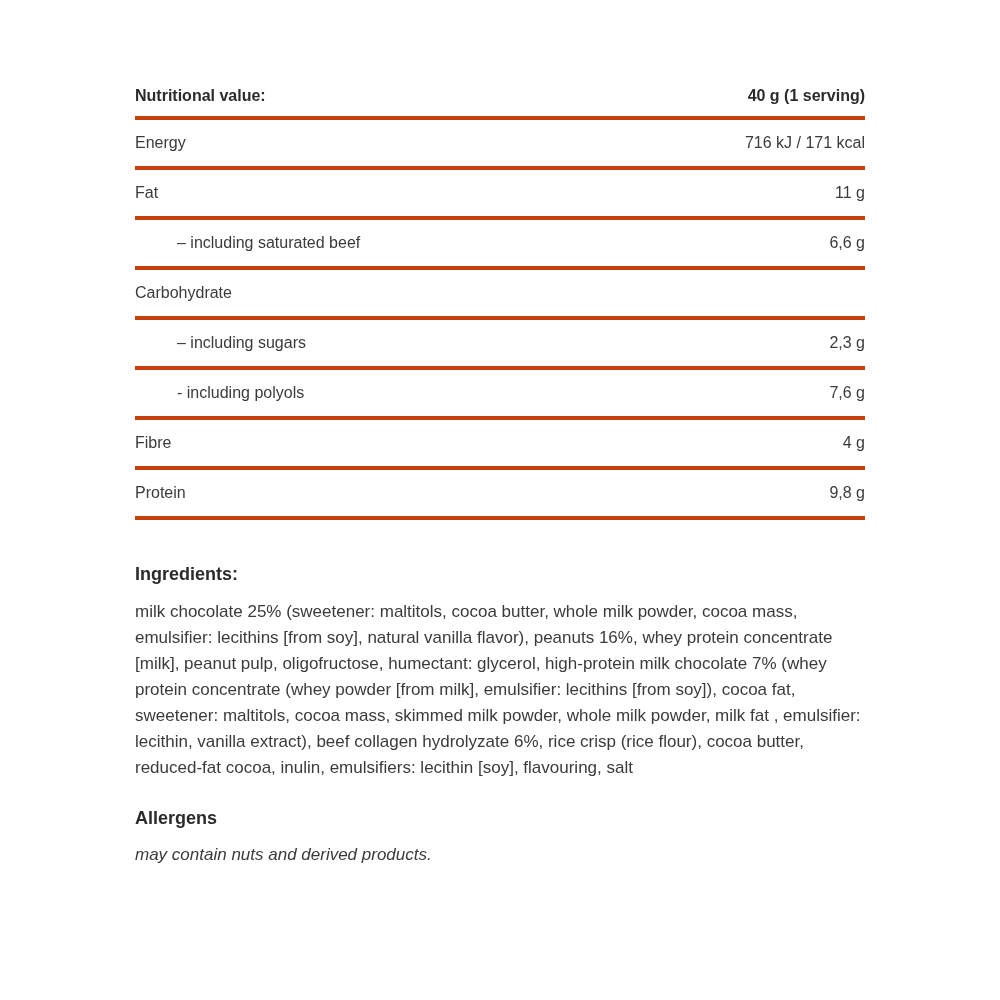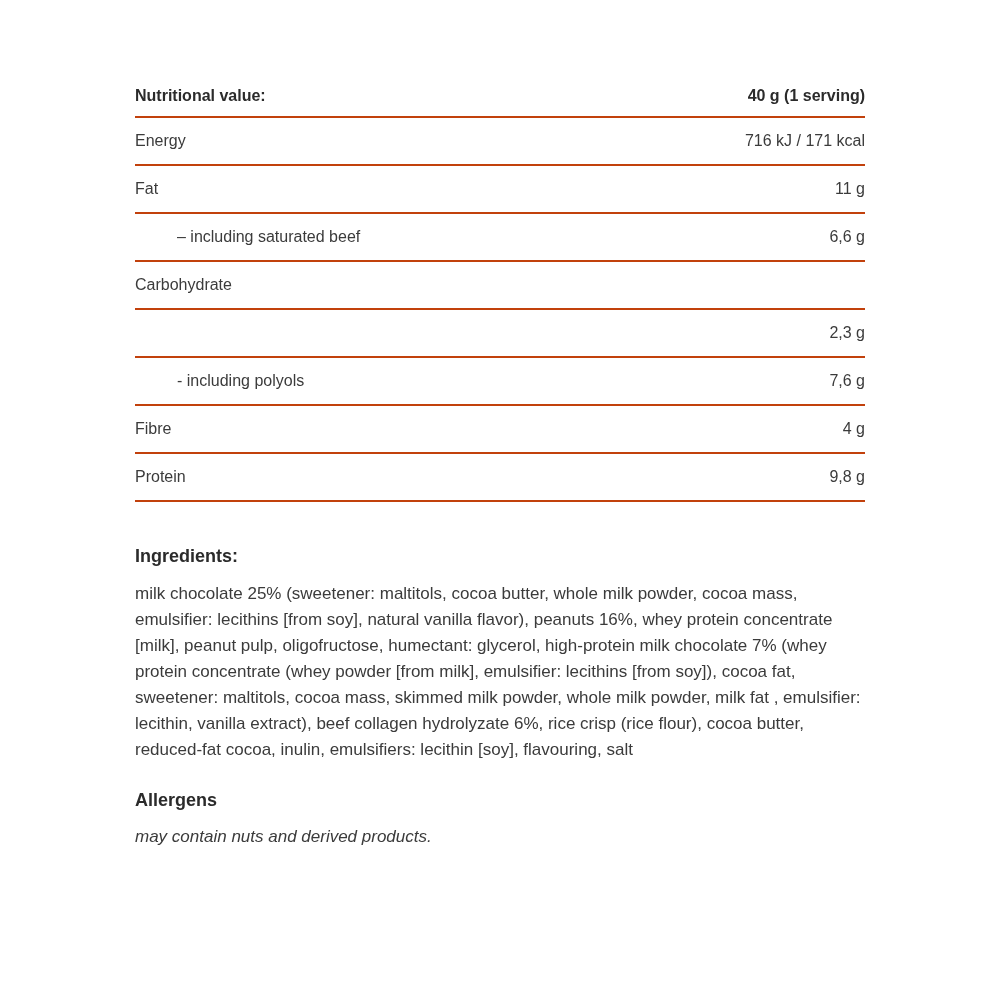--- a/index.html
+++ b/index.html
@@ -17,21 +17,21 @@
     left: 135px;
     top: 76px;
     width: 730px;
   }
   
   .ntable { width: 100%; }
   .t-row {
     display: flex;
     align-items: center;
     height: 46px;
-    border-bottom: 2px solid #c2410c;
+    border-bottom: 4px solid #c2410c;
     font-size: 16px;
     color: #3b3b3b;
   }
   .t-row.t-header {
     height: 40px;
     font-weight: bold;
     color: #2b2b2b;
     font-size: 16px;
   }
   .cell.label {
@@ -94,20 +94,21 @@
     <div class="t-row">
       <div class="cell label indent">– including saturated beef</div>
       <div class="cell value">6,6 g</div>
     </div>
 
     <div class="t-row">
       <div class="cell label">Carbohydrate</div>
     </div>
 
     <div class="t-row">
+      <div class="cell label indent">– including sugars</div>
       <div class="cell value">2,3 g</div>
     </div>
 
     <div class="t-row">
       <div class="cell label indent">- including polyols</div>
       <div class="cell value">7,6 g</div>
     </div>
 
     <div class="t-row">
       <div class="cell label">Fibre</div>

